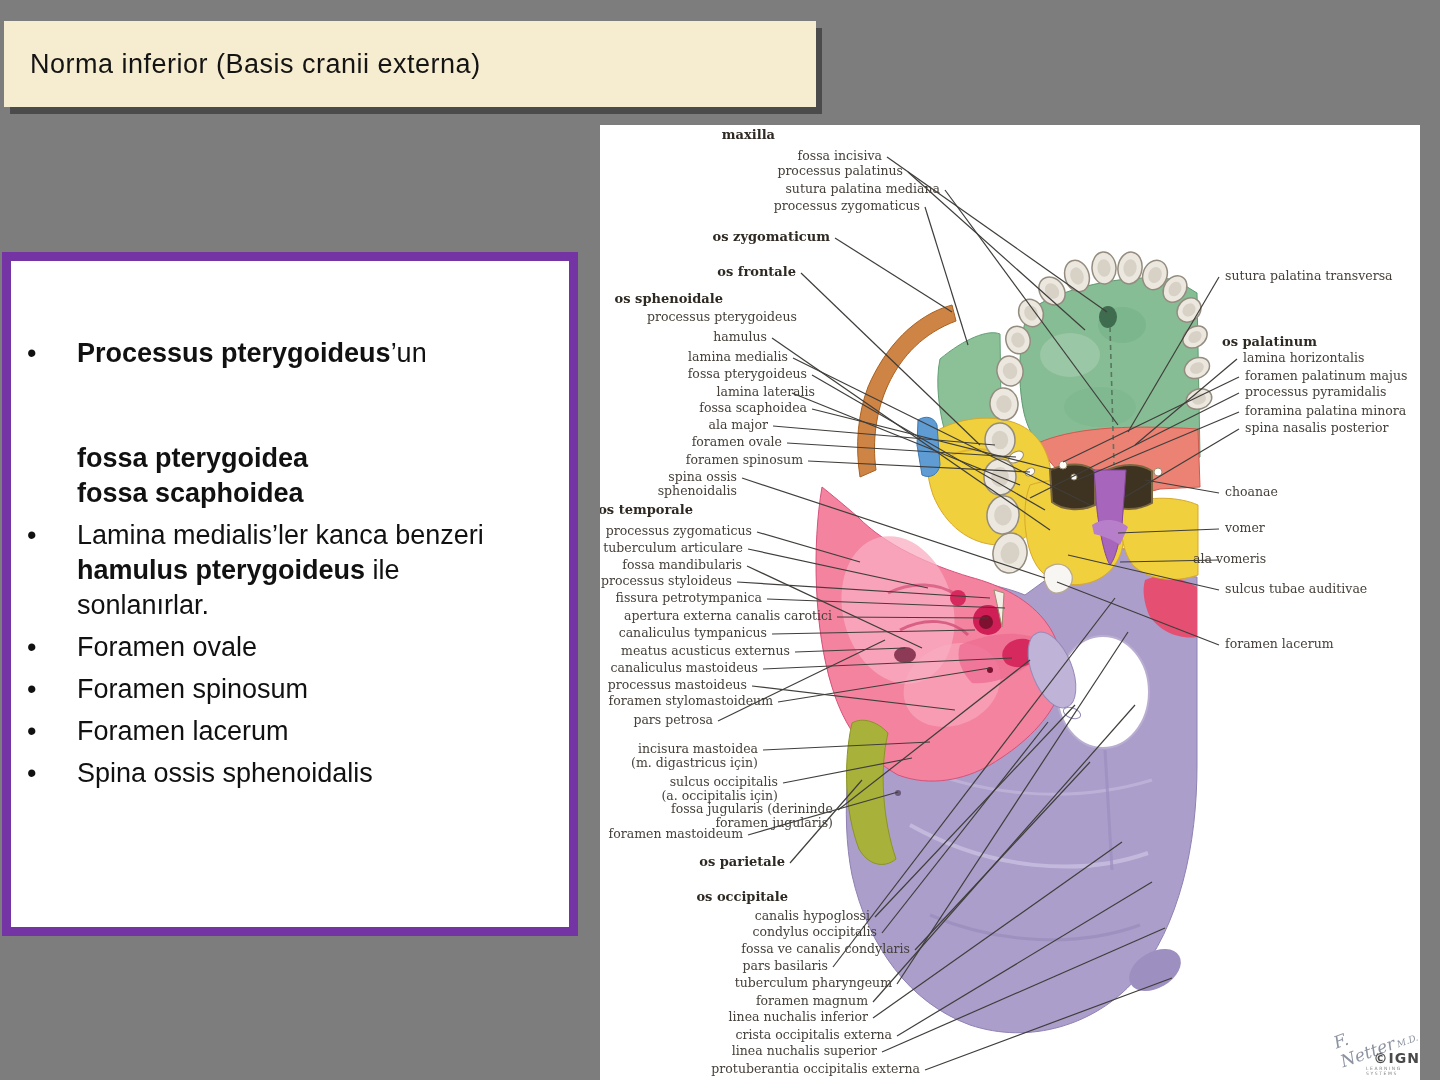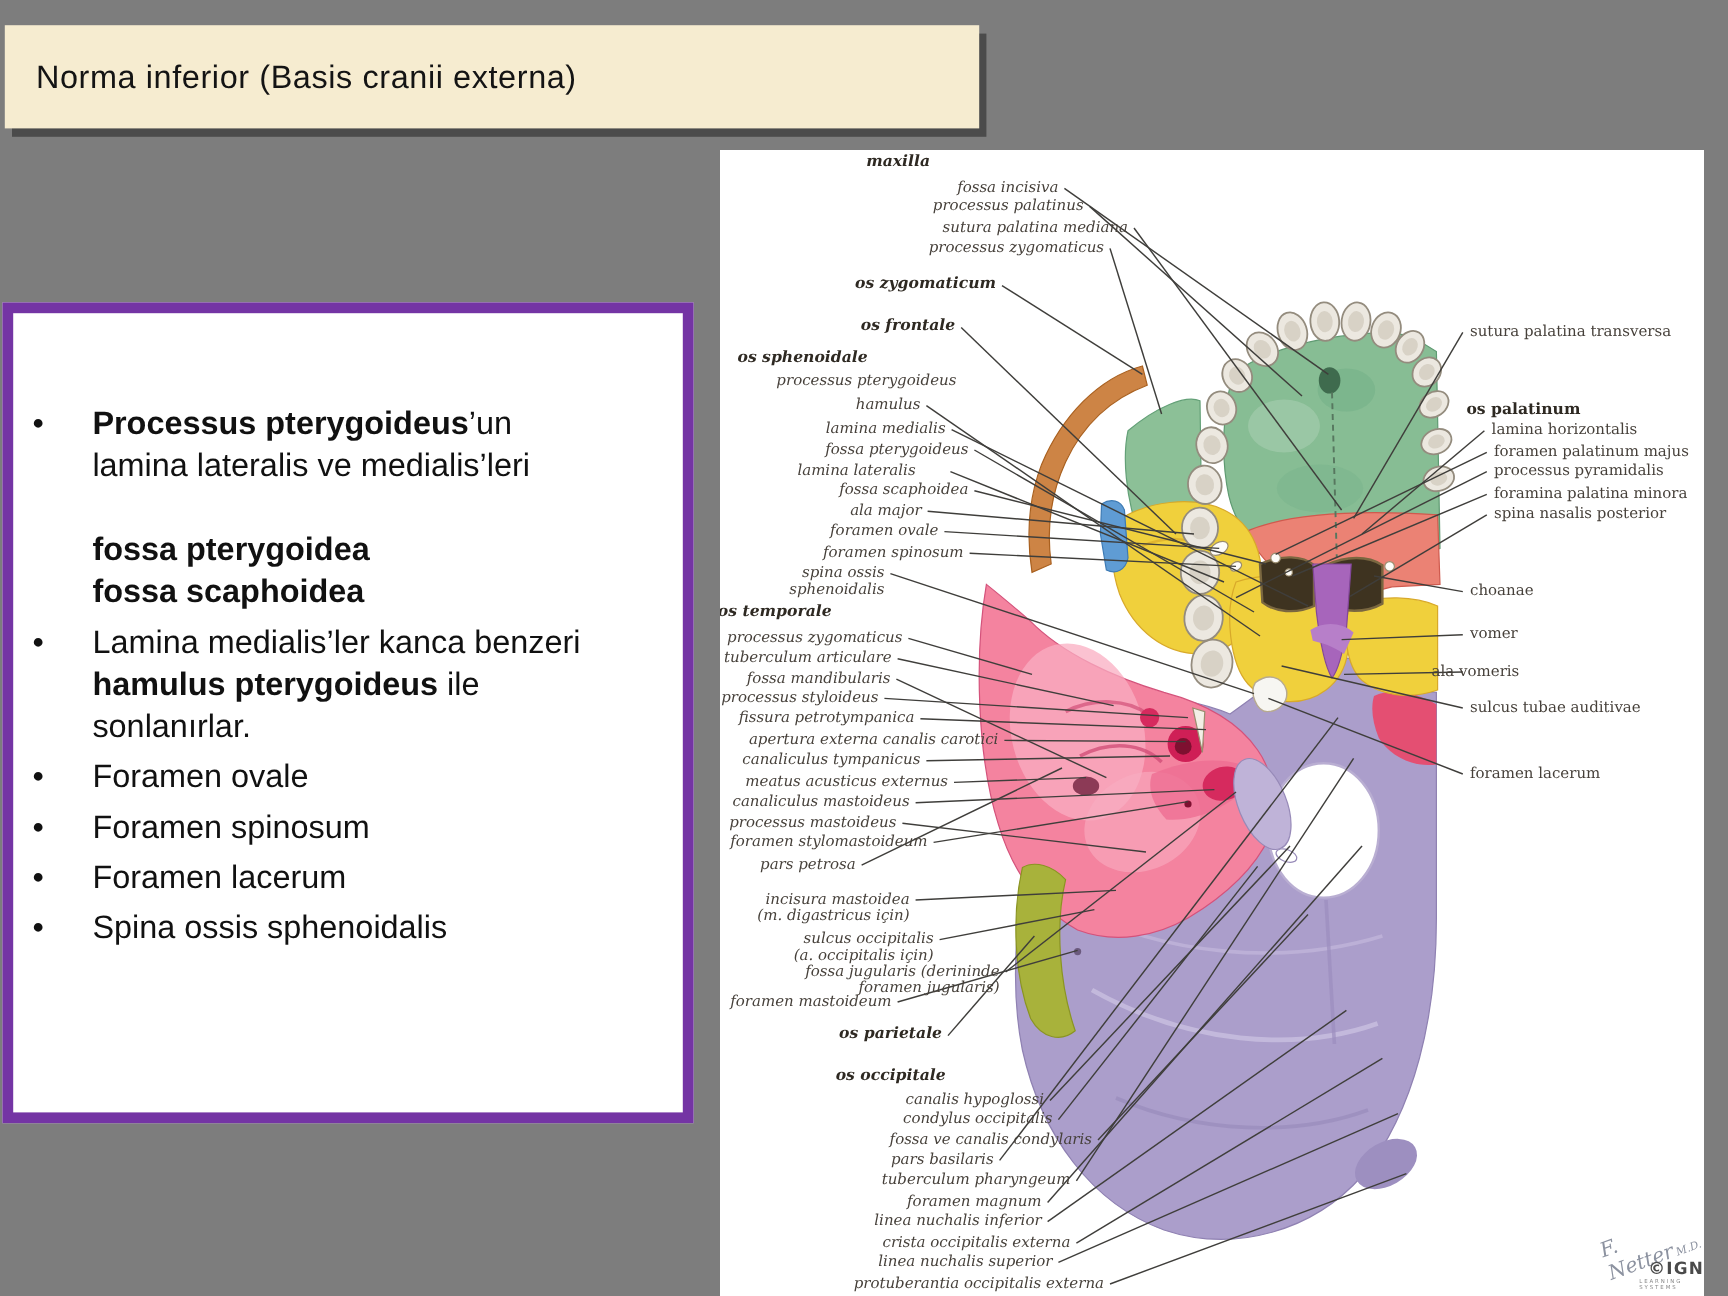--- a/index.html
+++ b/index.html
@@ -32,21 +32,21 @@
   .figure-panel{
     position:absolute;left:600px;top:125px;width:820px;height:955px;
     background:#ffffff;overflow:hidden;
   }
   .figure-panel svg{position:absolute;left:0;top:0;}
   .fig-label{
     position:absolute;font-family:"DejaVu Serif","Liberation Serif",serif;
     font-size:12.5px;line-height:13.5px;color:#46403a;white-space:nowrap;z-index:3;
   }
   .fig-label.bold{font-weight:700;color:#2e2922;font-size:13px;}
-  .fig-label.side-l{text-align:right;font-style:italic;}
+  .fig-label.side-l{text-align:right;}
   .fig-label.side-r{text-align:left;}
   .signature{
     position:absolute;left:735px;top:893px;transform:rotate(-20deg);
     font-family:"DejaVu Serif",serif;font-style:italic;color:#8c92a0;
     font-size:17px;z-index:3;
   }
   .signature .md{font-size:9px;margin-left:2px;}
   .credit{
     position:absolute;left:766px;top:925px;z-index:3;color:#4a4a4a;
     font-family:"DejaVu Sans",sans-serif;text-align:left;
@@ -58,21 +58,21 @@
 <body>
 
 <div class="title-bar">
   <h1>Norma inferior (Basis cranii externa)</h1>
 </div>
 
 <div class="notes-box">
   <ul id="bullet-list">
       <li>
         <span class="dot">•</span>
-        <div class="txt"><b>Processus pterygoideus</b><span>’un</span><br><span>lamina lateralis ve medialis’leri</span><br><br><b>fossa pterygoidea</b><br><b>fossa scaphoidea</b></div>
+        <div class="txt"><b>Processus pterygoideus</b><span>’un</span><br><br><br><b>fossa pterygoidea</b><br><b>fossa scaphoidea</b></div>
       </li>
       <li>
         <span class="dot">•</span>
         <div class="txt"><span>Lamina medialis’ler kanca benzeri</span><br><b>hamulus pterygoideus</b><span> ile</span><br><span>sonlanırlar.</span></div>
       </li>
       <li>
         <span class="dot">•</span>
         <div class="txt"><span>Foramen ovale</span></div>
       </li>
       <li>
@@ -296,21 +296,21 @@
       <div class="fig-label side-l" style="top: 39px; right: 517px;">processus palatinus</div>
       <div class="fig-label side-l" style="top: 57px; right: 480px;">sutura palatina mediana</div>
       <div class="fig-label side-l" style="top: 74px; right: 500px;">processus zygomaticus</div>
       <div class="fig-label side-l bold" style="top: 105px; right: 590px;">os zygomaticum</div>
       <div class="fig-label side-l bold" style="top: 140px; right: 624px;">os frontale</div>
       <div class="fig-label side-l bold" style="top: 167px; right: 697px;">os sphenoidale</div>
       <div class="fig-label side-l" style="top: 185px; right: 623px;">processus pterygoideus</div>
       <div class="fig-label side-l" style="top: 205px; right: 653px;">hamulus</div>
       <div class="fig-label side-l" style="top: 225px; right: 632px;">lamina medialis</div>
       <div class="fig-label side-l" style="top: 242px; right: 613px;">fossa pterygoideus</div>
-      <div class="fig-label side-l" style="top: 260px; right: 657px;">lamina lateralis</div>
+      <div class="fig-label side-l" style="top: 260px; right: 605px;">lamina lateralis</div>
       <div class="fig-label side-l" style="top: 276px; right: 613px;">fossa scaphoidea</div>
       <div class="fig-label side-l" style="top: 293px; right: 652px;">ala major</div>
       <div class="fig-label side-l" style="top: 310px; right: 638px;">foramen ovale</div>
       <div class="fig-label side-l" style="top: 328px; right: 617px;">foramen spinosum</div>
       <div class="fig-label side-l" style="top: 345px; right: 683px;">spina ossis<div>sphenoidalis</div></div>
       <div class="fig-label side-l bold" style="top: 378px; right: 727px;">os temporale</div>
       <div class="fig-label side-l" style="top: 399px; right: 668px;">processus zygomaticus</div>
       <div class="fig-label side-l" style="top: 416px; right: 677px;">tuberculum articulare</div>
       <div class="fig-label side-l" style="top: 433px; right: 678px;">fossa mandibularis</div>
       <div class="fig-label side-l" style="top: 449px; right: 688px;">processus styloideus</div>

